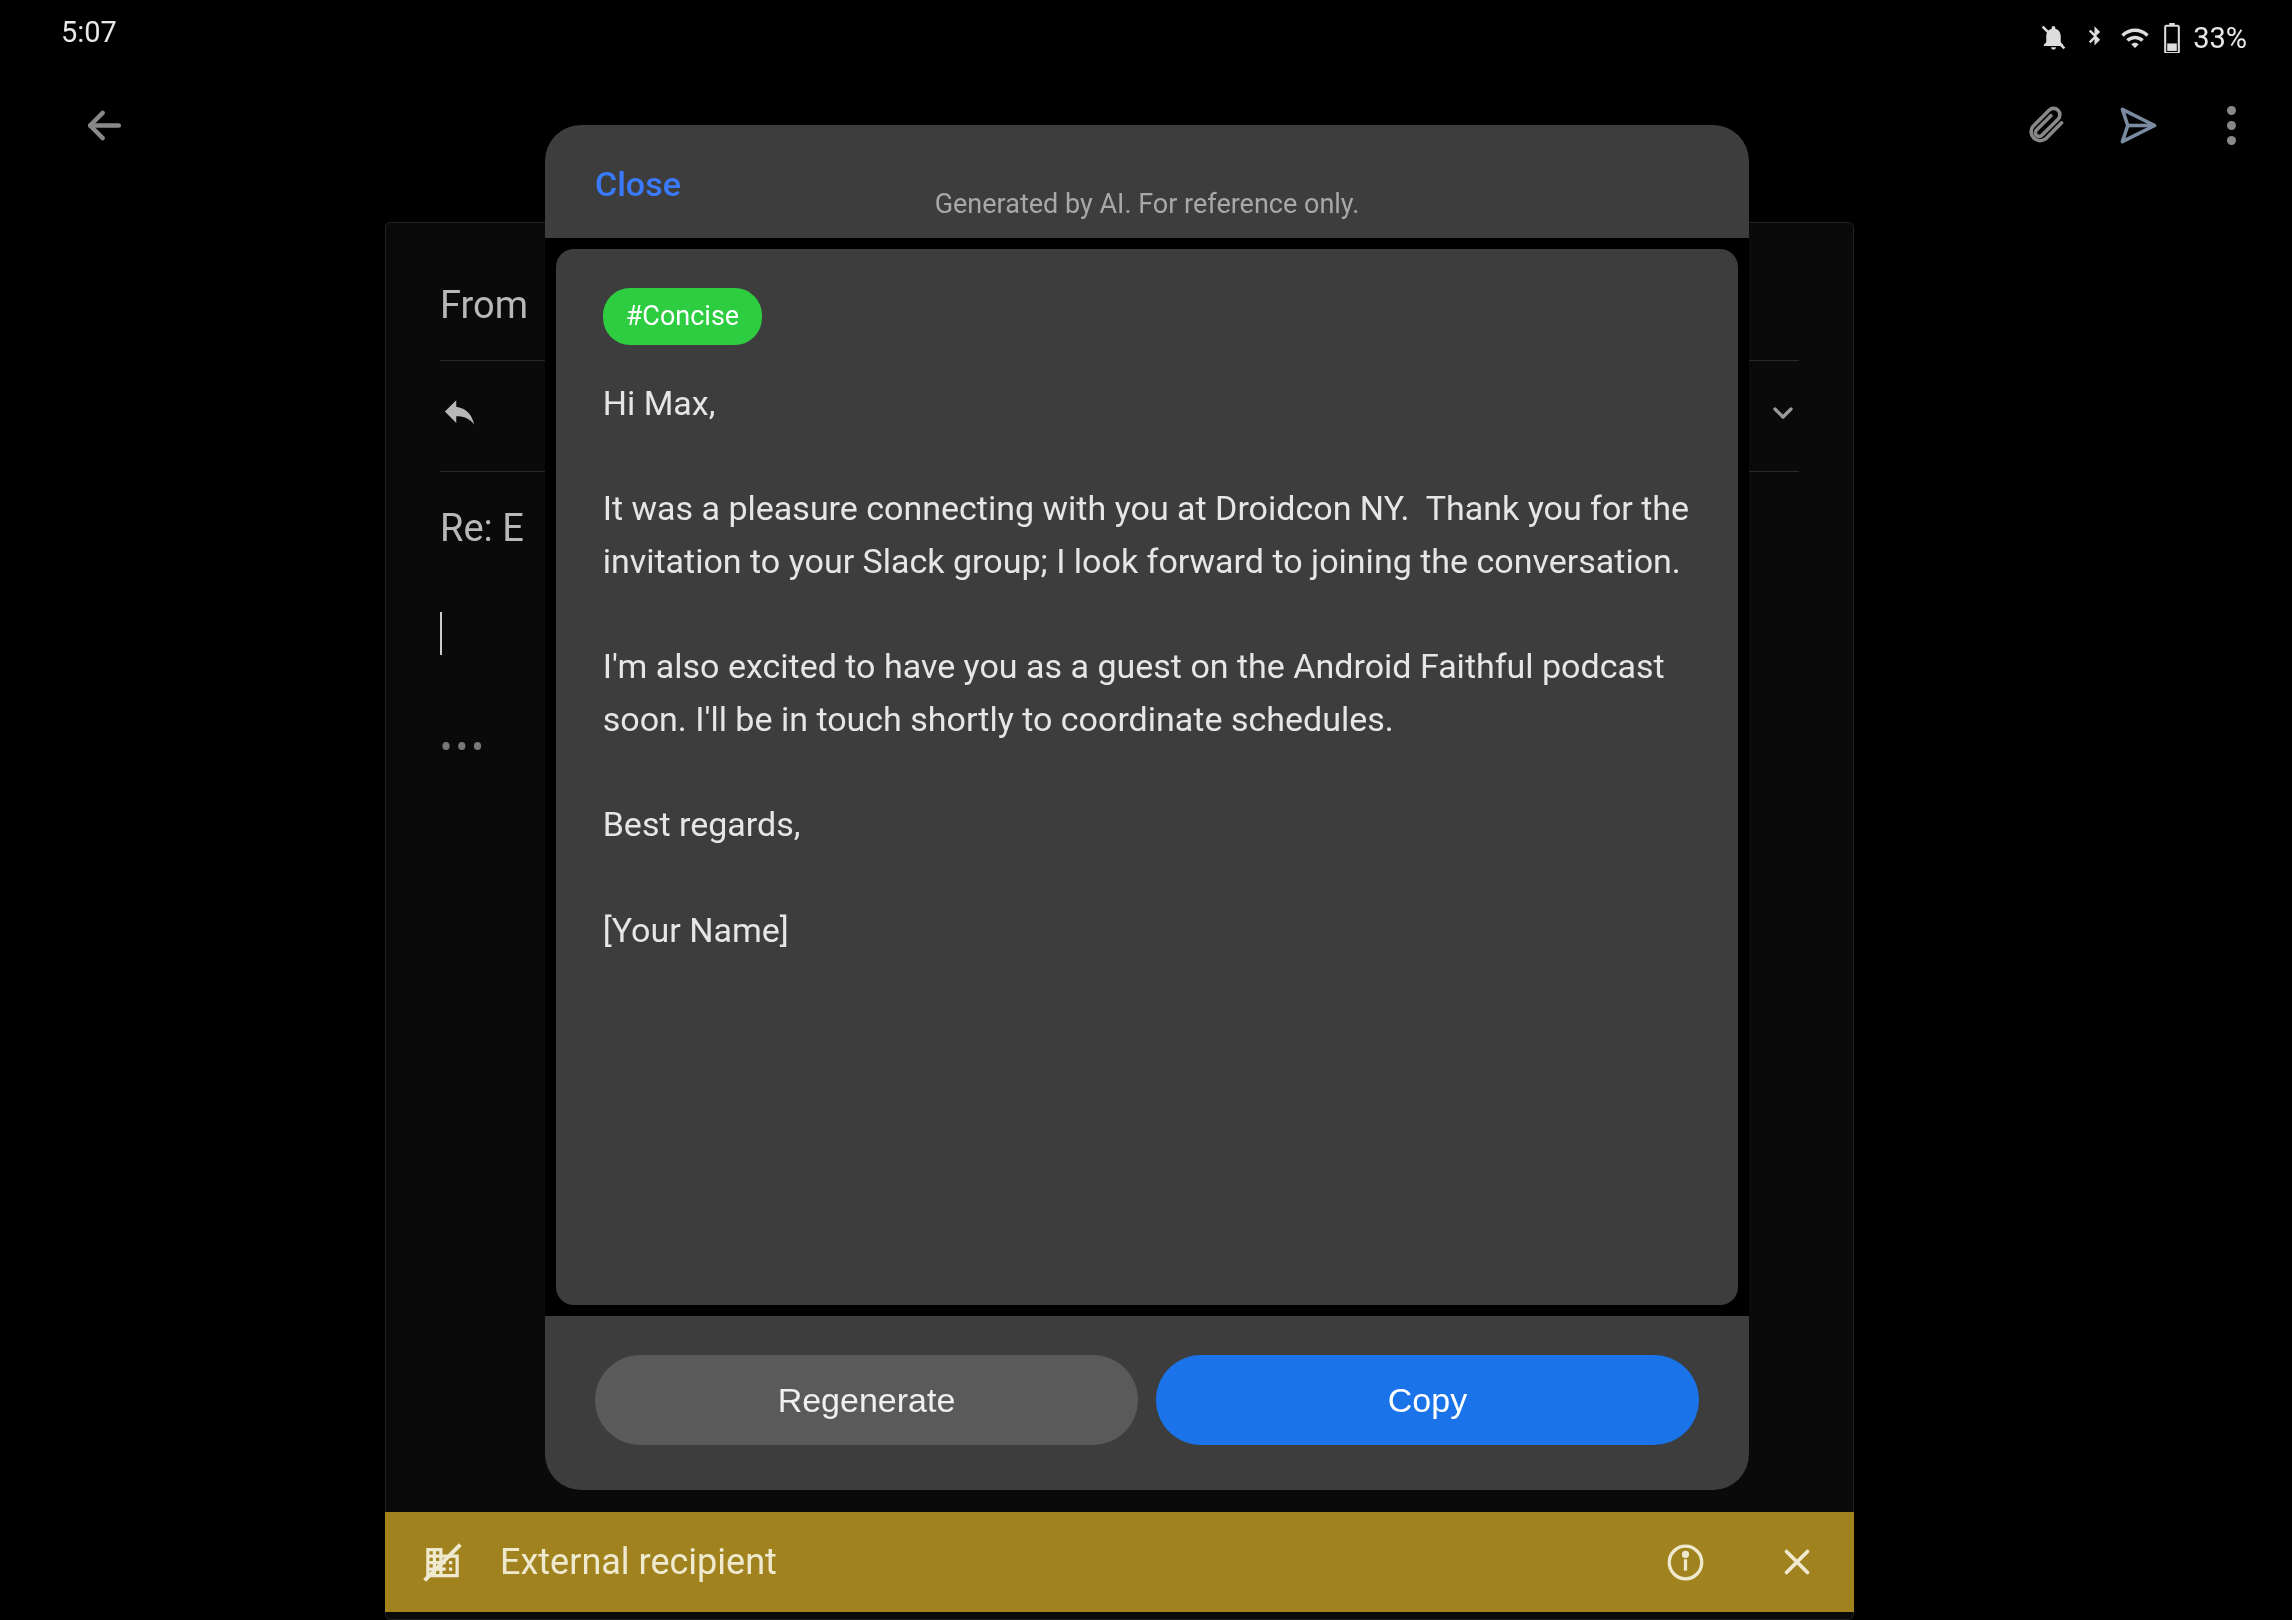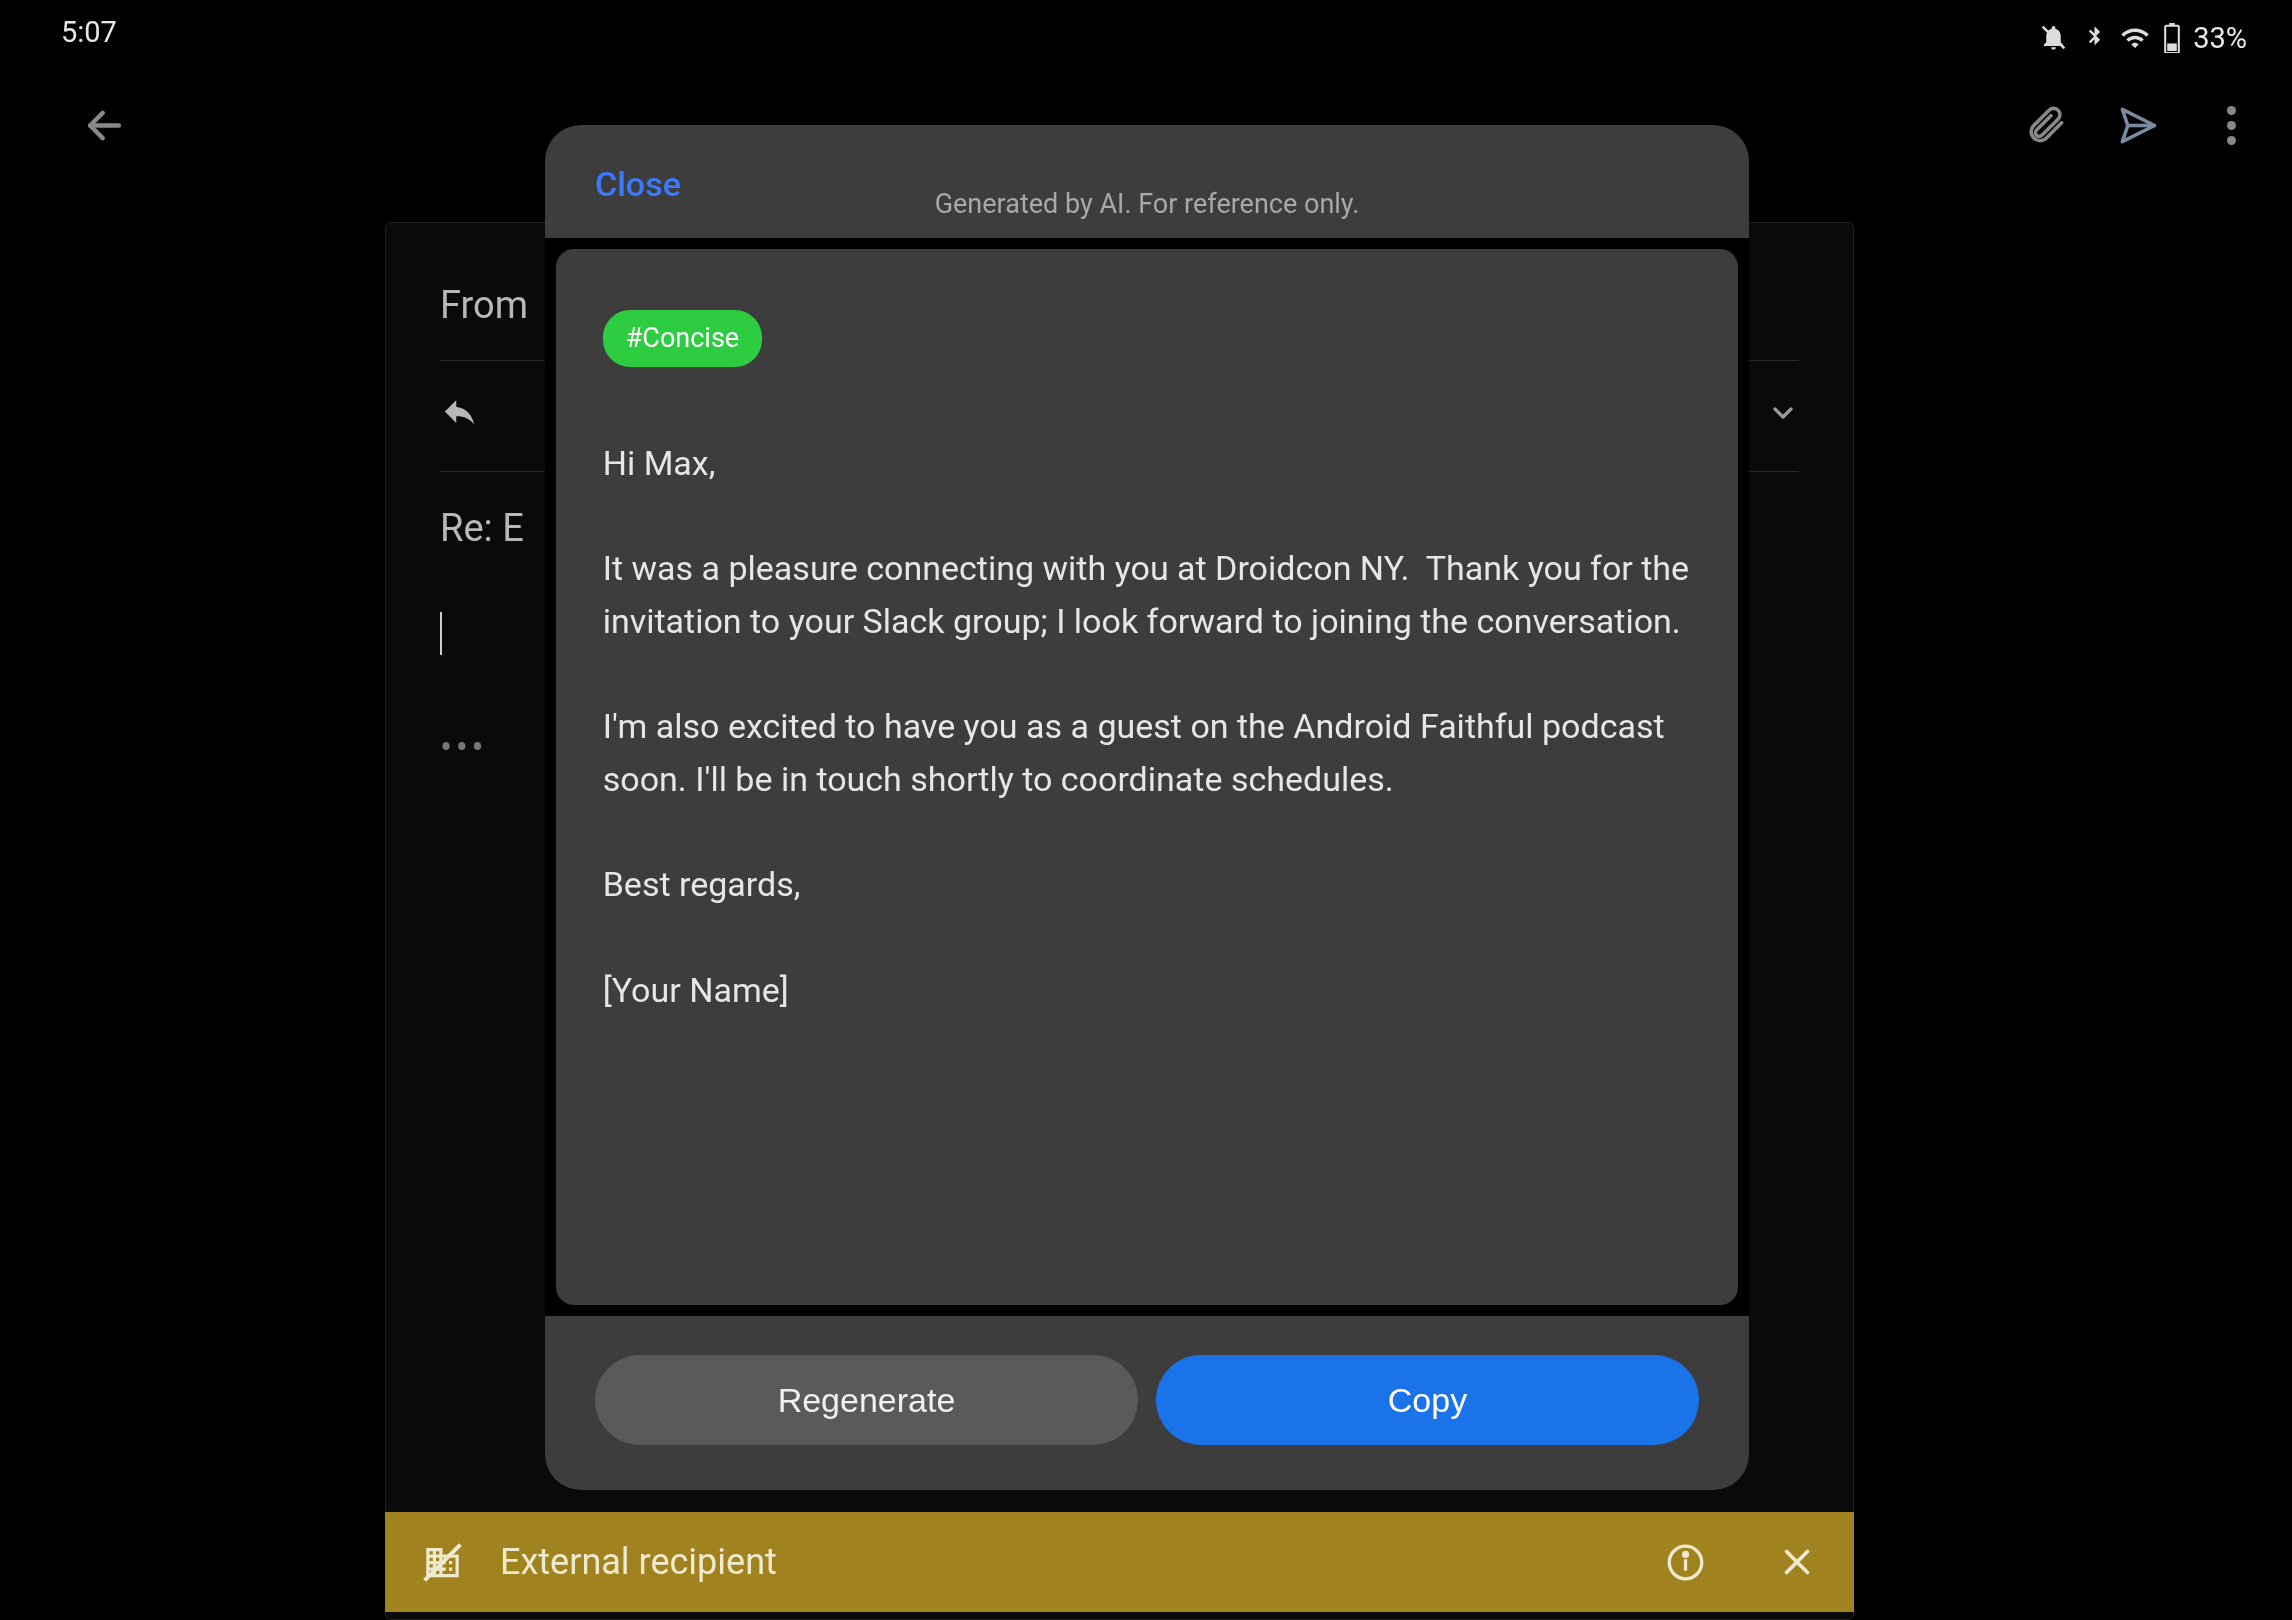--- a/index.html
+++ b/index.html
@@ -29,23 +29,23 @@
   .ext-banner .spacer { flex:1; }
   .ext-banner .bicon { width:43px; height:43px; display:flex; align-items:center; justify-content:center; }
 
   
   .modal { position:absolute; top:125px; left:545px; width:1204px; height:1365px; background:#3d3d3d; border-radius:36px; display:flex; flex-direction:column; overflow:hidden; }
   .modal-header { padding:36px 50px 18px; text-align:center; position:relative; }
   .close-btn { position:absolute; left:50px; top:39px; color:#3a7afe; font-size:34px; font-weight:500; cursor:pointer; }
   .modal-title { color:#f0f0f0; font-size:38px; font-weight:600; }
   .modal-sub { margin-top:27px; color:#a8a8a8; font-size:27px; }
   .modal-body-wrap { flex:1; background:#000; padding:10.7px; }
-  .modal-body { width:100%; height:100%; background:#3d3d3d; border-radius:18px; padding:61px 47px; }
+  .modal-body { width:100%; height:100%; background:#3d3d3d; border-radius:18px; padding:39px 47px; }
   .tag { display:inline-block; background:#2ecc40; color:#fff; font-size:27px; padding:12.5px 23px; border-radius:27px; margin-bottom:32px; }
-  .gen-text { color:#e6e6e6; font-size:34px; line-height:1.55; white-space:pre-wrap;margin-top:38px; }
+  .gen-text { color:#e6e6e6; font-size:34px; line-height:1.55; white-space:pre-wrap; }
   .modal-footer { padding:39px 50px 45px; display:flex; gap:18px; }
   .ftr-btn { flex:1; height:90px; border:none; border-radius:45px; font-size:34px; font-weight:500; cursor:pointer; }
   .btn-regen { background:#5a5a5a; color:#f0f0f0; }
   .btn-copy { background:#1a73e8; color:#fff; }
 </style>
 </head>
 <body>
 
 <div class="statusbar">
   <span>5:07</span>

